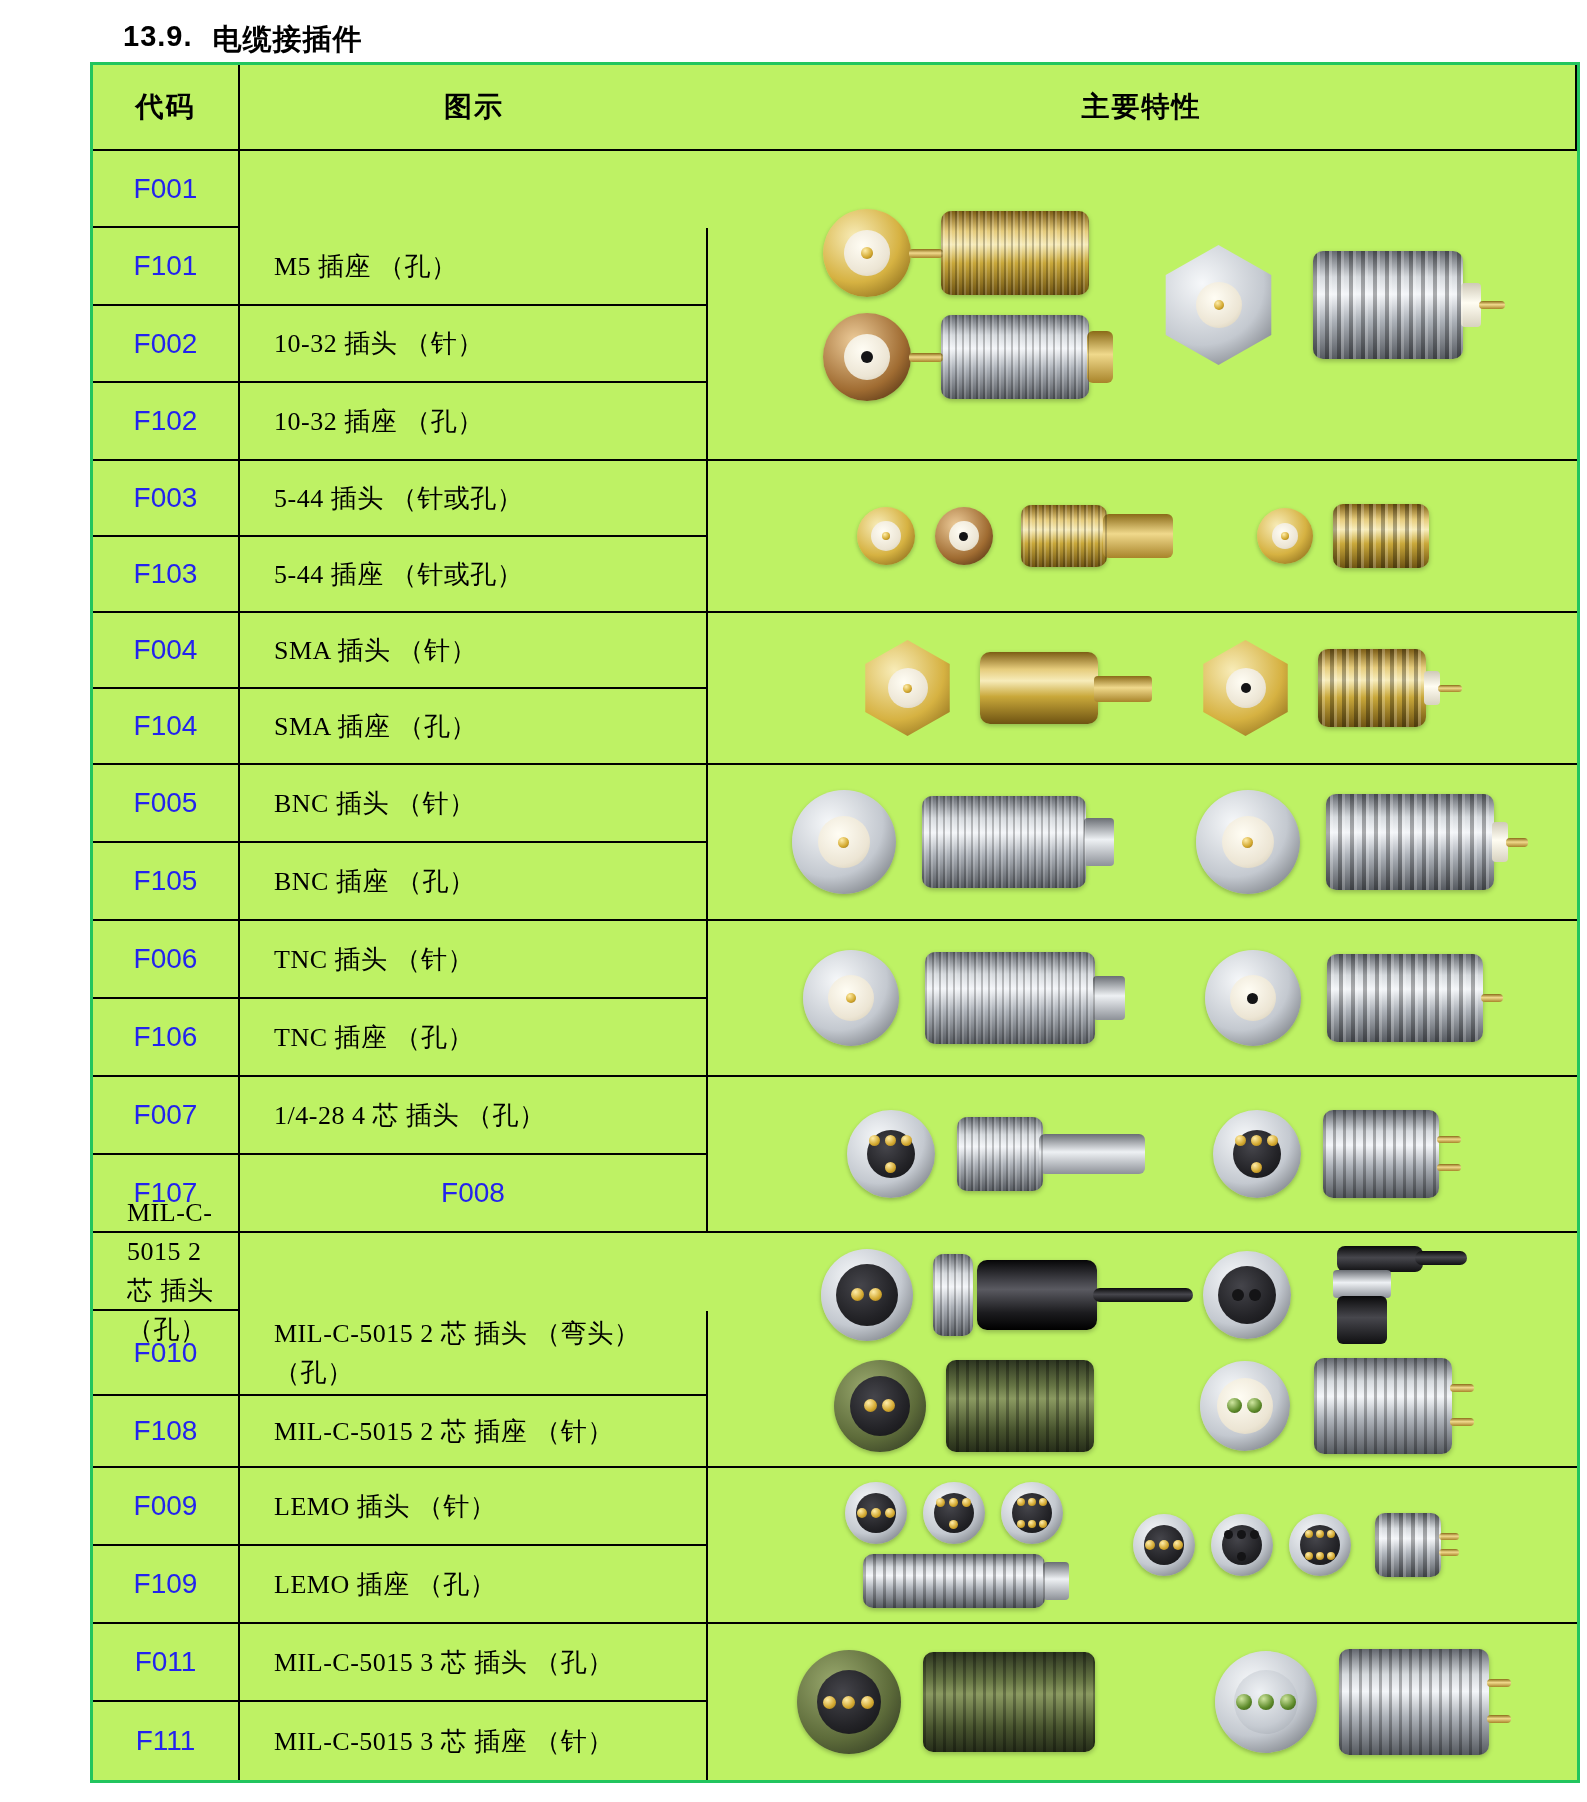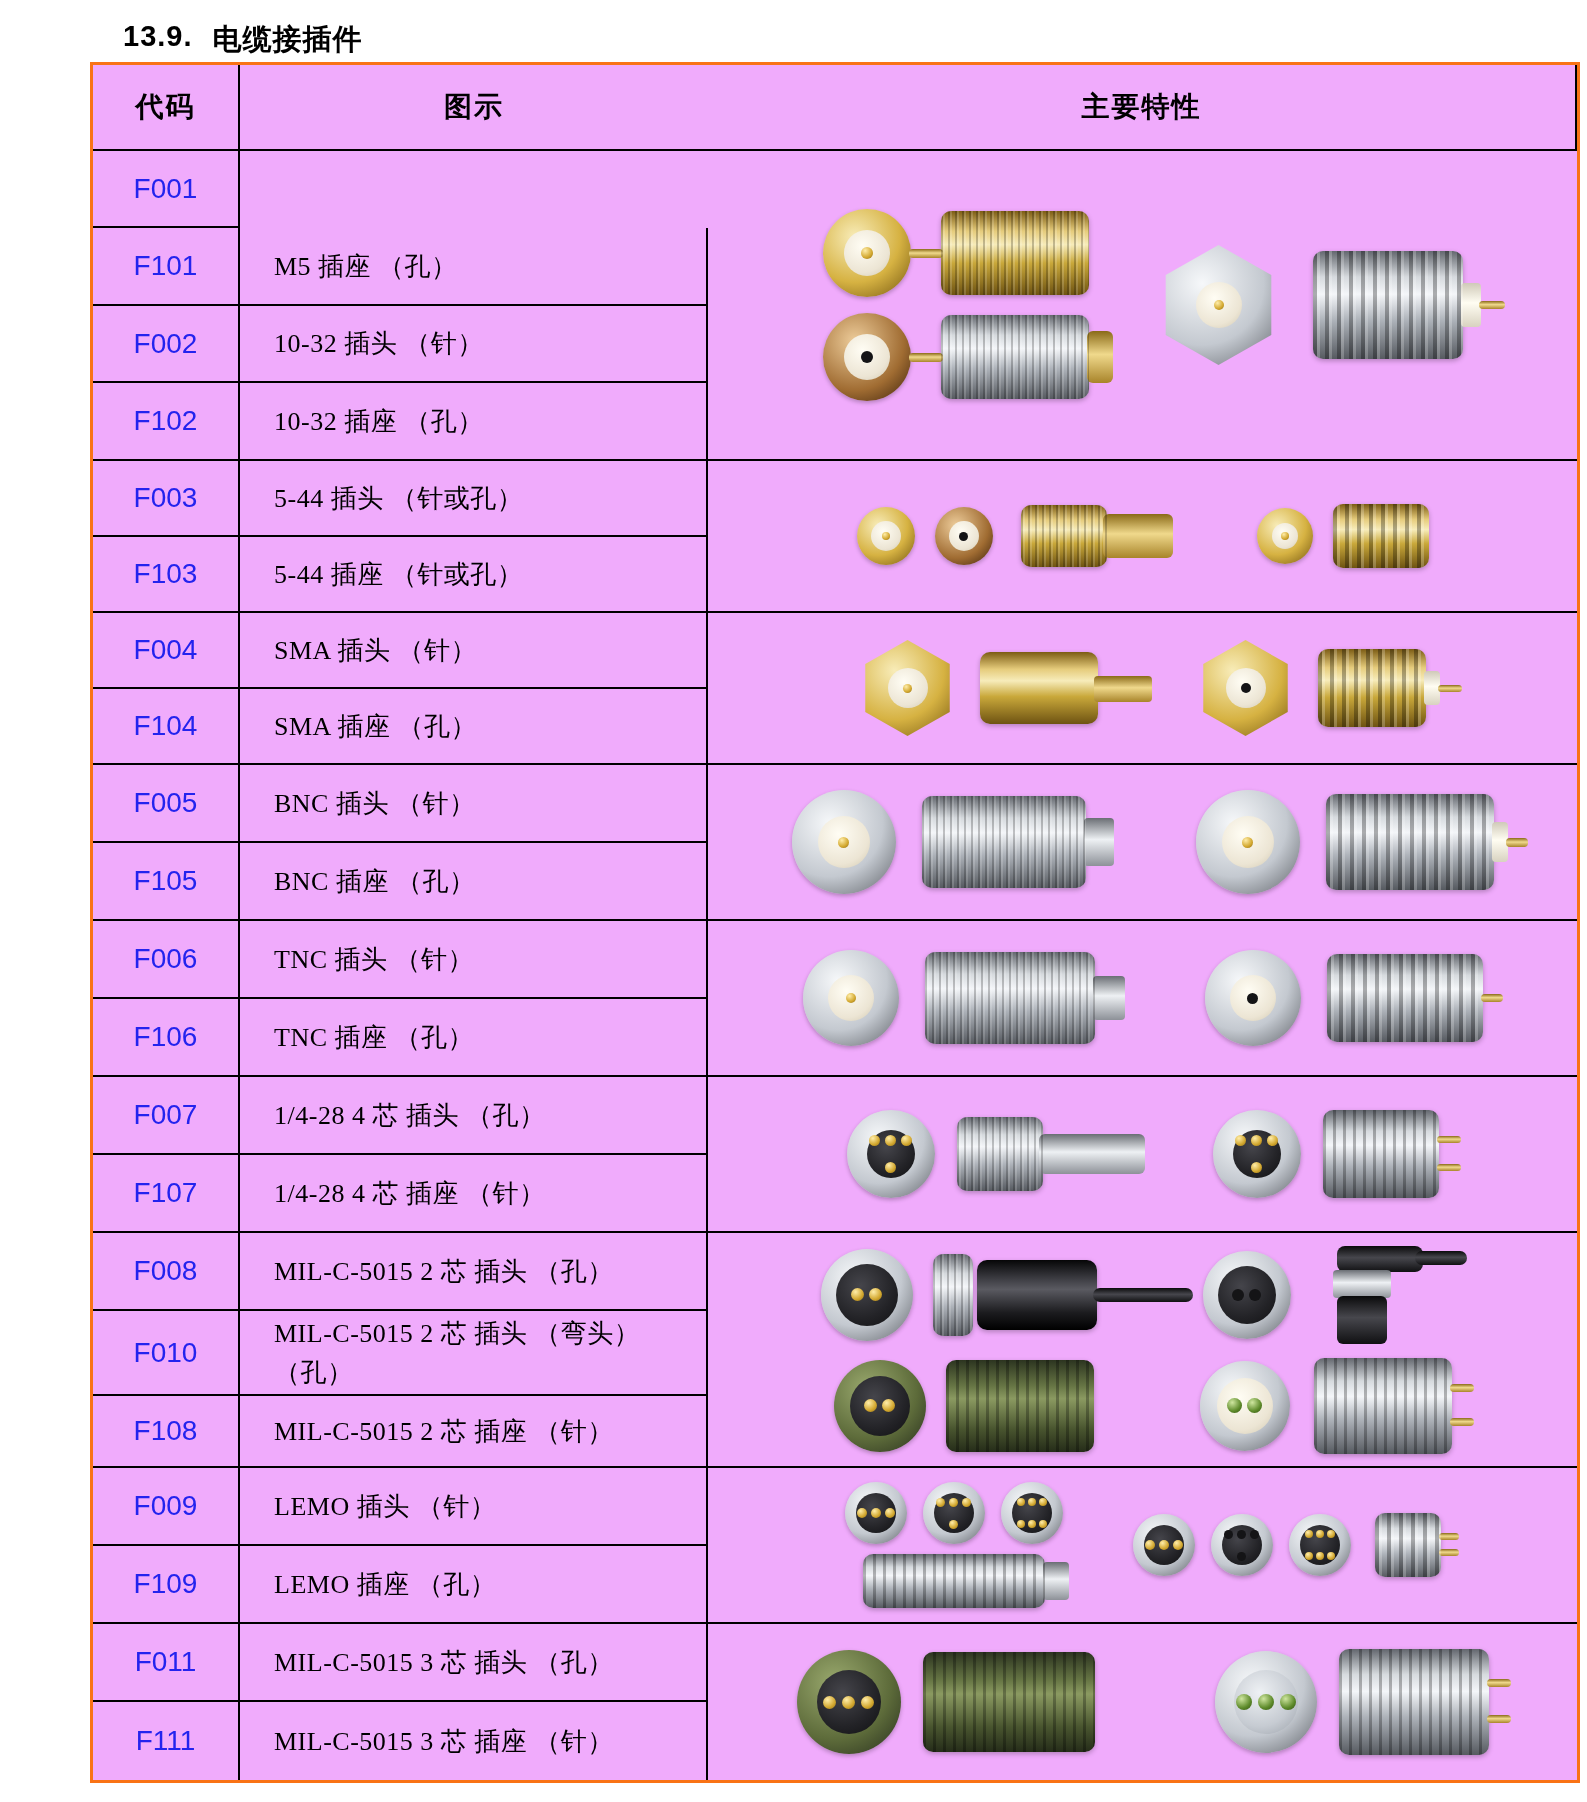--- a/index.html
+++ b/index.html
@@ -5,21 +5,21 @@
   html,body{margin:0;padding:0}
   body{width:1587px;height:1802px;position:relative;background:#fff;
        font-family:"Liberation Sans","DejaVu Sans",sans-serif;color:#000}
 
   .title{position:absolute;left:123px;top:20px;display:flex;gap:20px;
          font-size:29px;font-weight:bold;letter-spacing:1px}
 
   .tbl{position:absolute;left:90px;top:62px;display:grid;
        grid-template-columns:147px 468px 869px;
        grid-template-rows:86px 77px 78px 77px 78px 76px 76px 76px 76px 78px 78px 78px 78px 78px 78px 78px 85px 72px 78px 78px 78px 78px;
-       border:3px solid #f97316;background:#f0abfc}
+       border:3px solid #22c55e;background:#bef264}
   .hd{display:flex;align-items:center;justify-content:center;
       font-weight:bold;font-size:28px;border-bottom:2px solid #000;letter-spacing:2px}
   .br{border-right:2px solid #000}
   .code{display:flex;align-items:center;justify-content:center;
         font-weight:normal;font-size:28px;color:#2323EE;
         border-right:2px solid #000;border-bottom:2px solid #000}
   .feat{display:flex;align-items:center;padding:0 18px 0 34px;
         font-size:26px;line-height:1.5;letter-spacing:.5px;
         font-family:"Liberation Serif","DejaVu Serif",serif;
         border-right:2px solid #000;border-bottom:2px solid #000}
@@ -271,21 +271,20 @@
           </div>
         </div>
         <div class="barrel m-silver ribs" style="width:116px;height:88px">
           <i class="pin p-gold" style="right:-22px;top:26px;width:24px;height:7px"></i>
           <i class="pin p-gold" style="right:-22px;top:54px;width:24px;height:7px"></i>
         </div>
       </div>
     </div>
   </div>
   <div class="code">F107</div>
-  <div class="feat">1/4-28 4 芯 插座 （针）</div>
 
   <div class="code">F008</div>
   <div class="feat">MIL-C-5015 2 芯 插头 （孔）</div>
   <div class="img" style="grid-row:span 3">
     <div class="vcol" style="gap:14px">
       <div class="clu" style="gap:56px">
         <div class="clu" style="gap:20px">
           <div class="face m-silver-r" style="width:92px;height:92px">
             <div class="ins ins-dark" style="width:62px;height:62px">
               <s class="dot" style="width:13px;height:13px"></s>

